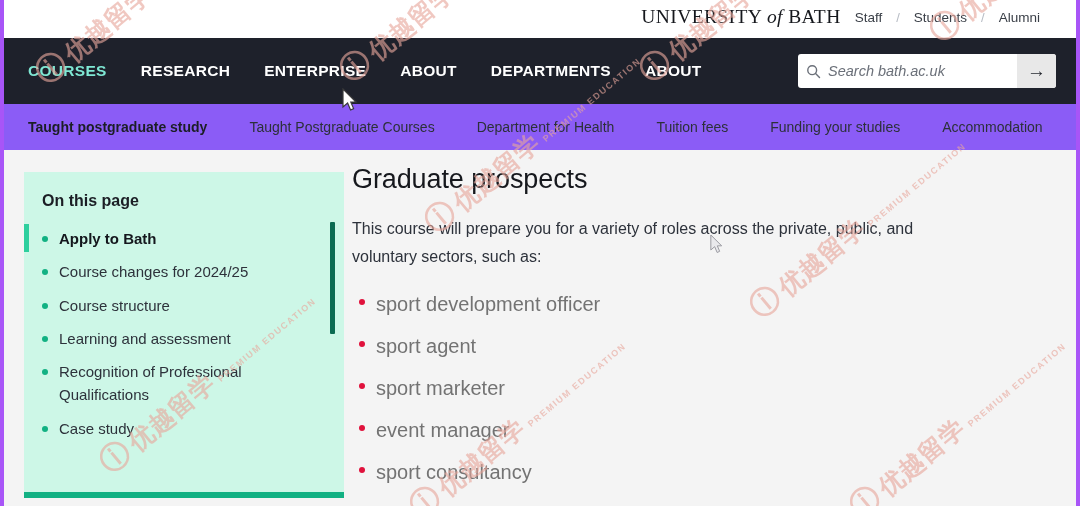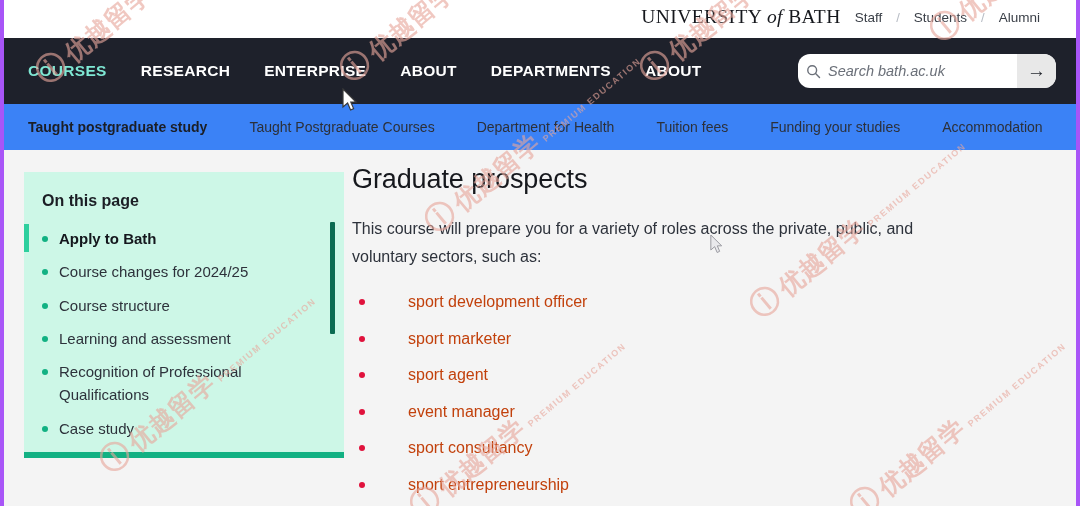--- a/index.html
+++ b/index.html
@@ -86,21 +86,21 @@
     padding: 0 17px 0 0;
     margin-right: 17px;
     white-space: nowrap;
   }
   .navitems a.active { color: #7fe8d4; }
 
   .searchwrap {
     display: flex;
     align-items: center;
     background: #ffffff;
-    border-radius: 12px;
+    border-radius: 3px;
     height: 34px;
     width: 258px;
     overflow: hidden;
     margin-right: 6px;
   }
   .search-icon {
     width: 30px;
     display: flex;
     align-items: center;
     justify-content: center;
@@ -134,21 +134,21 @@
     cursor: pointer;
     font-size: 19px;
     color: #25282f;
     padding: 0;
   }
 
   
   .subnav {
     position: relative;
     height: 46px;
-    background: #3b82f6;
+    background: #8b5cf6;
     display: flex;
     align-items: center;
     padding: 0 24px;
     box-sizing: border-box;
     z-index: 2;
     overflow: hidden;
   }
   .subnav a {
     color: #2c3039;
     text-decoration: none;
@@ -173,21 +173,21 @@
   .sidebar-col {
     width: 340px;
     flex: 0 0 340px;
     padding: 22px 0 0 20px;
     box-sizing: border-box;
   }
   .onthispage {
     position: relative;
     background: #cdf7e7;
     width: 320px;
-    height: 286px;
+    height: 326px;
     box-sizing: border-box;
     padding: 20px 0 0 0;
     border-bottom: 6px solid #12b183;
     overflow: hidden;
   }
   .otp-title {
     font-size: 16px;
     font-weight: bold;
     color: #1b1e25;
     margin: 0 0 12px 18px;
@@ -265,25 +265,24 @@
     max-width: 600px;
   }
   .roles {
     list-style: none;
     margin: 0;
     padding: 0;
   }
   .roles li {
     display: flex;
     align-items: flex-start;
-    font-size: 16px;
-    color: #c2410c;
+    font-size: 20px;
+    color: #737373;
     line-height: 1.35;
     margin-bottom: 15px;
-    gap: 32px;
   }
   .roles li .rdot {
     flex: 0 0 auto;
     width: 6px; height: 6px;
     border-radius: 50%;
     background: #e0123c;
     margin: 8px 11px 0 7px;
   }
 
   
@@ -418,25 +417,25 @@
     <div class="main-col">
       <h1 class="page-title">Graduate prospects</h1>
       <p class="intro">This course will prepare you for a variety of roles across the private, public, and voluntary sectors, such as:</p>
       <ul class="roles">
         <li>
           <span class="rdot"></span>
           <span>sport development officer</span>
         </li>
         <li>
           <span class="rdot"></span>
-          <span>sport marketer</span>
+          <span>sport agent</span>
         </li>
         <li>
           <span class="rdot"></span>
-          <span>sport agent</span>
+          <span>sport marketer</span>
         </li>
         <li>
           <span class="rdot"></span>
           <span>event manager</span>
         </li>
         <li>
           <span class="rdot"></span>
           <span>sport consultancy</span>
         </li>
         <li>

